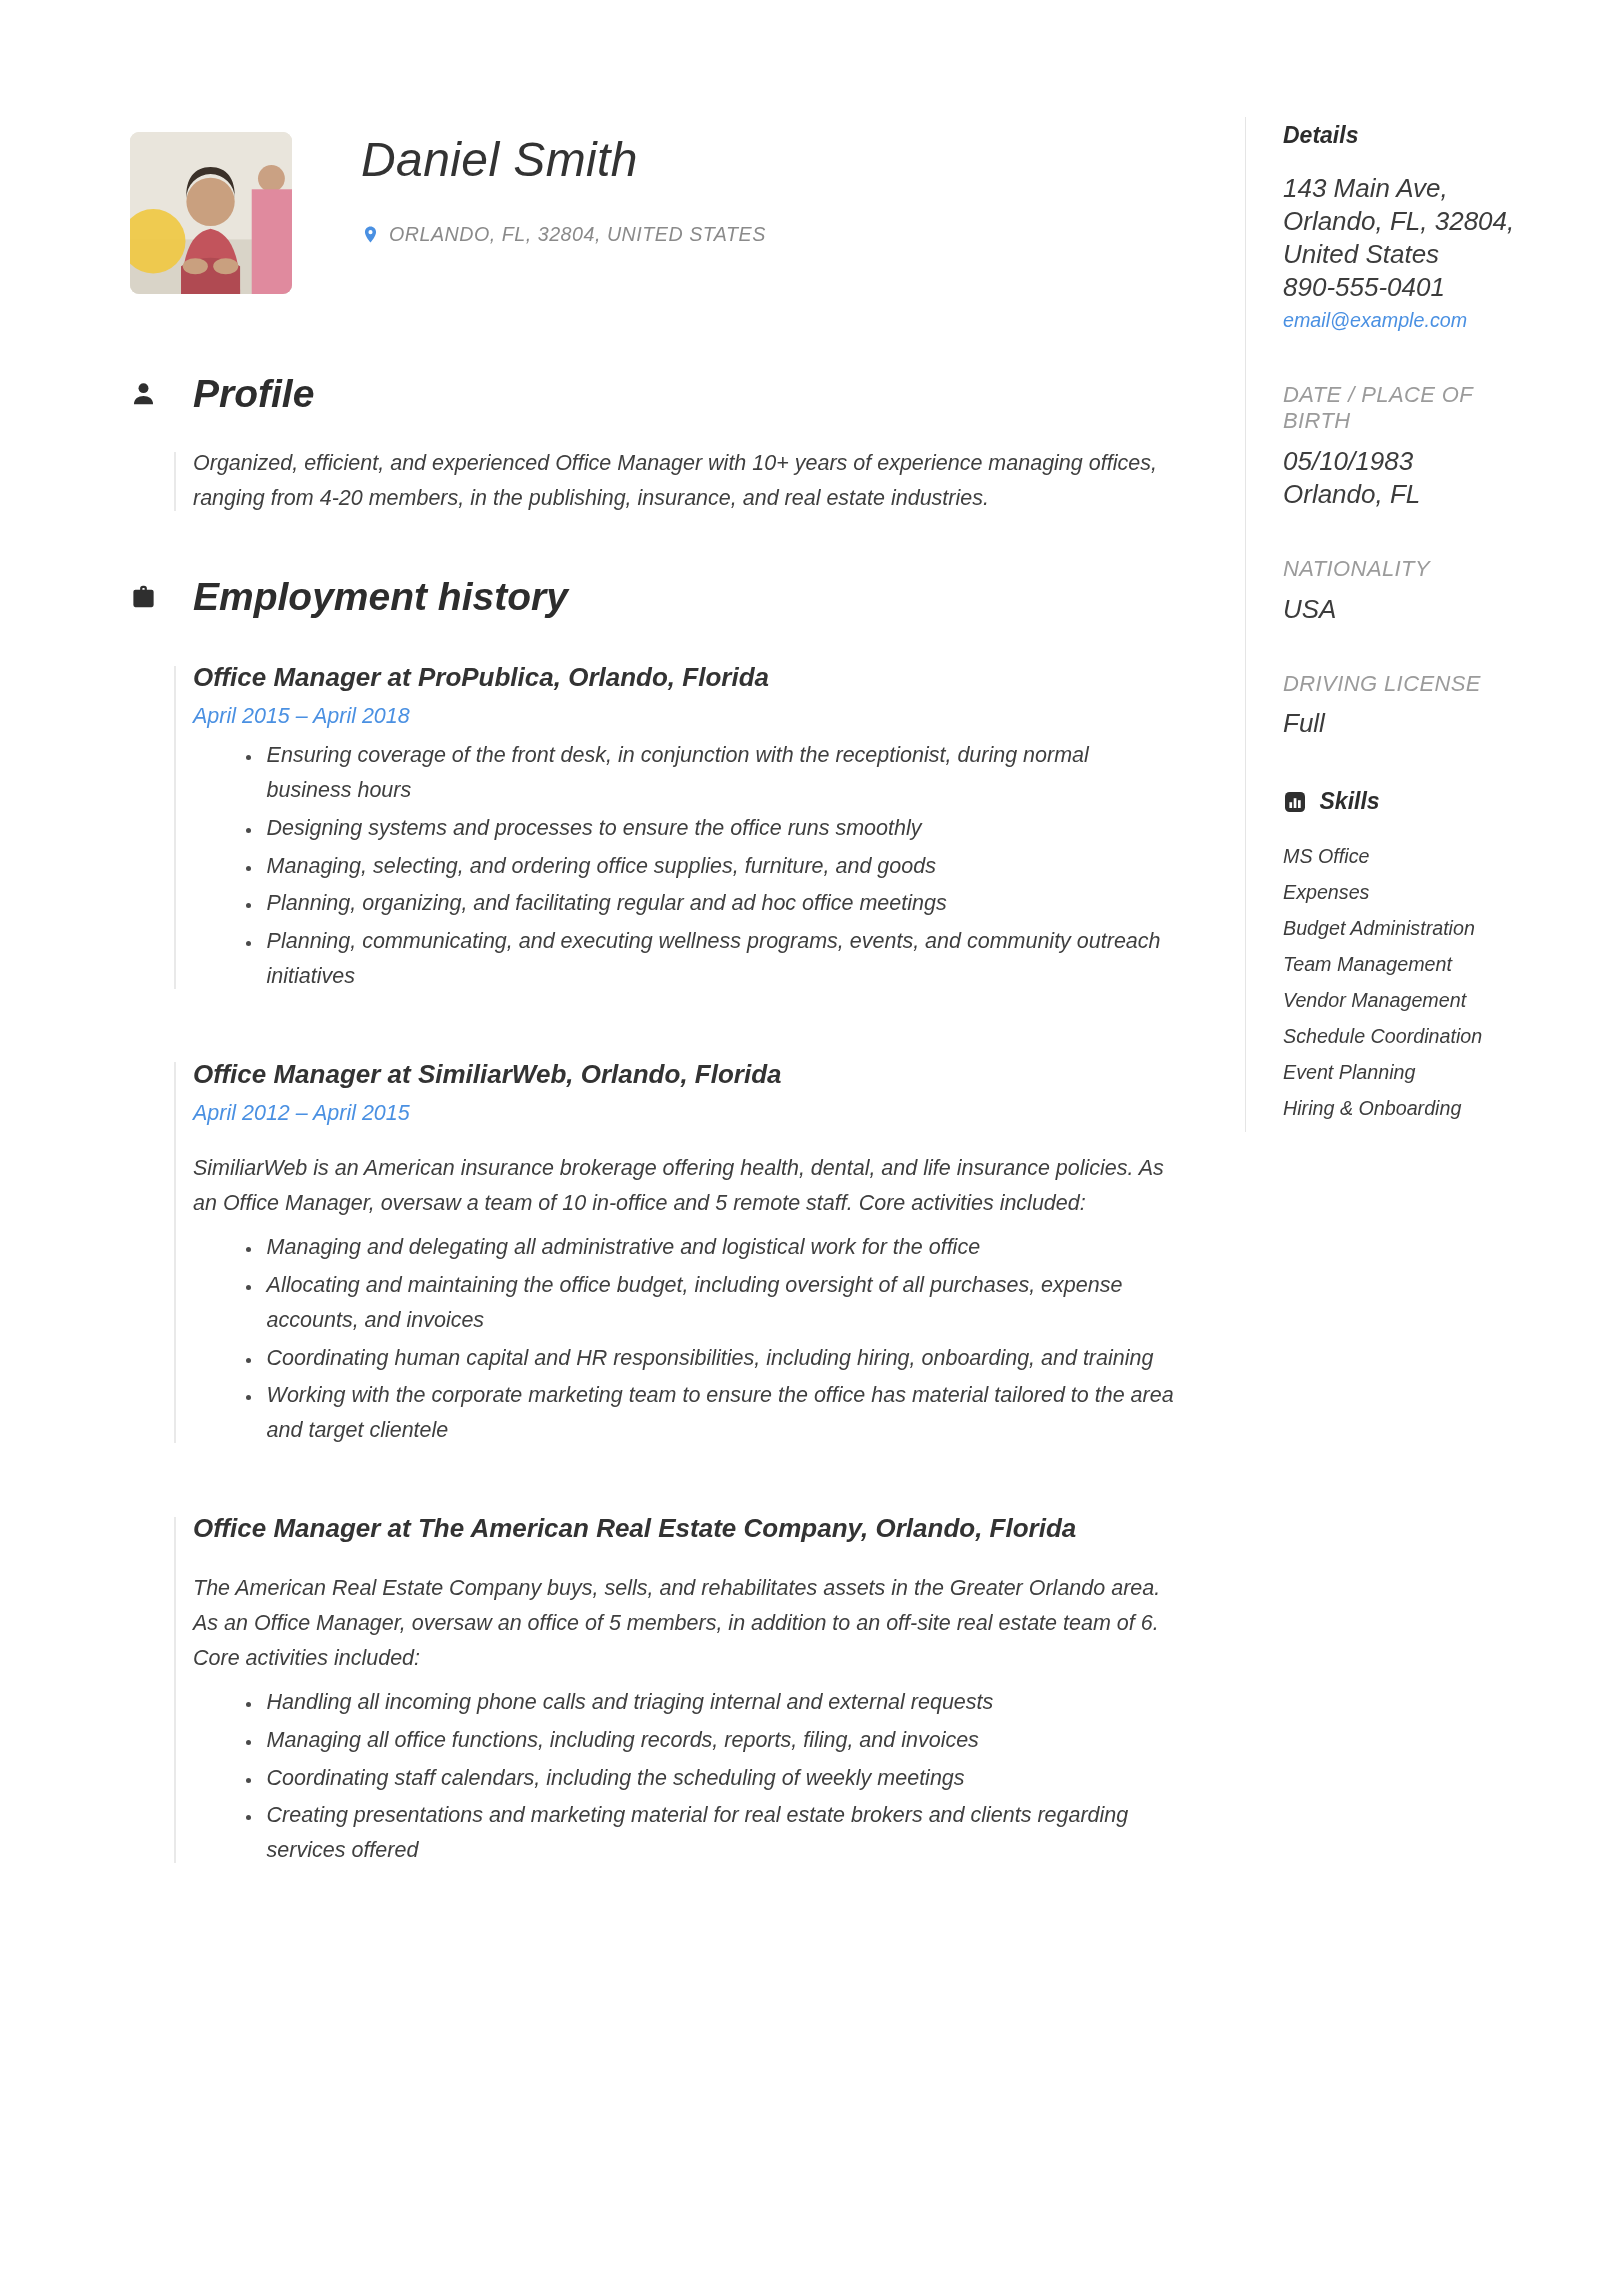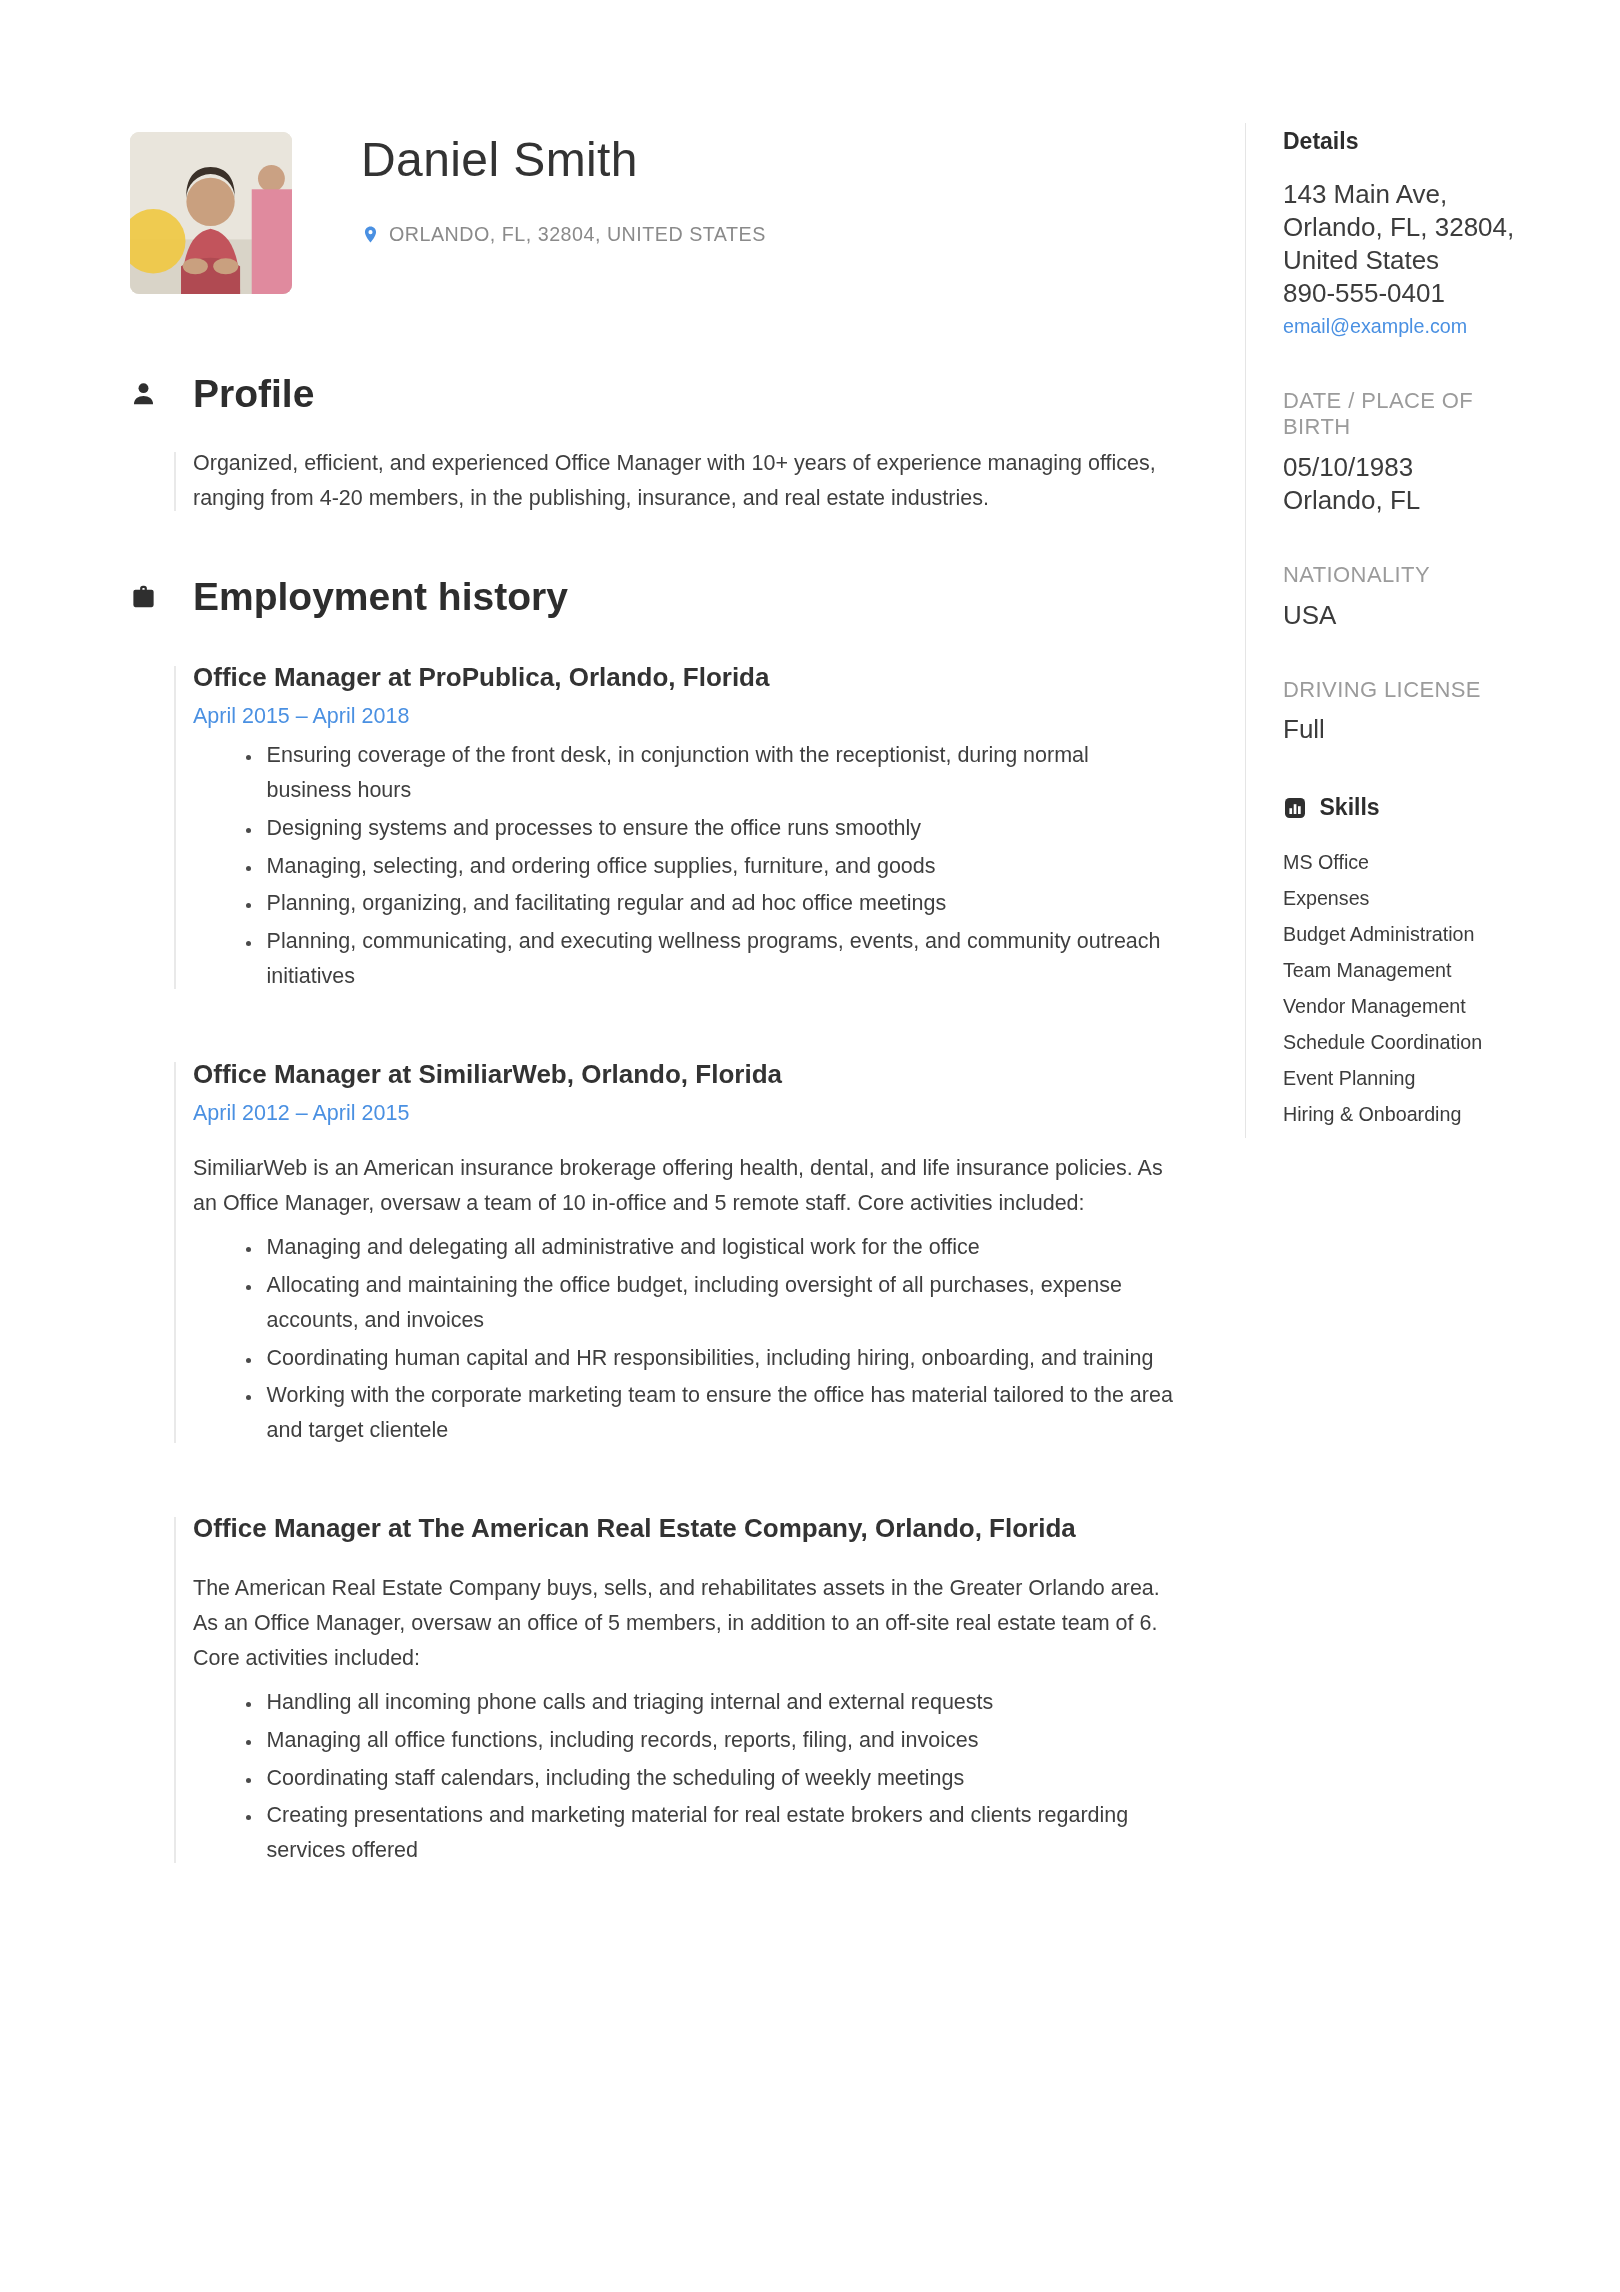--- a/index.html
+++ b/index.html
@@ -3,20 +3,21 @@
 <meta charset="utf-8">
 <style>
   html,body { margin:0; padding:0; background:#ffffff; }
   .page {
     position:relative;
     width:1620px; height:2293px;
     background:#ffffff;
     font-family:"Liberation Sans", sans-serif;
     color:#3f3f3f;
     overflow:hidden;
+    font-style:italic;
   }
 
   
   .main { position:absolute; left:193px; top:125px; width:985px; }
 
   .header { position:relative; padding-left:168px; min-height:163px; }
   .photo {
     position:absolute; left:-63px; top:0;
     width:162px; height:162px; border-radius:9px; overflow:hidden;
     background:#e8e4db;
@@ -48,21 +49,21 @@
   .entry + .entry { margin-top:63px; }
   .entry-title { margin:0; font-size:26px; font-weight:700; color:#333333; line-height:1.35; }
   .entry-dates { margin-top:9px; font-size:21.5px; color:#4a90e2; }
   .entry-desc  { margin:25px 0 0; }
   .entry-bullets { margin:9px 0 0; padding:0 0 0 70px; }
   .entry-bullets li { line-height:35px; margin-bottom:2.7px; padding-left:3.6px; font-size:21.5px; color:#3f3f3f; }
   .entry-bullets li::marker { color:#4a4a4a; font-size:18px; }
 
   
   .sidebar {
-    position:absolute; left:1245px; top:123px; width:297px;
+    position:absolute; left:1245px; top:117px; width:297px;
     padding:5.4px 0 5.4px 37px; box-sizing:border-box;
     border-left:1.8px solid #e5e5e5;
   }
   .sb-heading { margin:0 0 23px; font-size:23px; font-weight:700; color:#2d2d2d; }
   .sb-text { font-size:26px; line-height:33px; color:#3c3c3c; }
   .sb-link { font-size:19.7px; line-height:33px; color:#4a90e2; cursor:pointer; }
   .sb-label { margin-top:45px; margin-bottom:10.7px; font-size:22px; letter-spacing:0.4px; color:#9b9b9b; }
   .sb-skills-heading { margin-top:48px; display:flex; align-items:center; gap:12.5px;
                        font-size:23px; font-weight:700; color:#2d2d2d; }
   .sb-skills-heading svg { display:block; }

